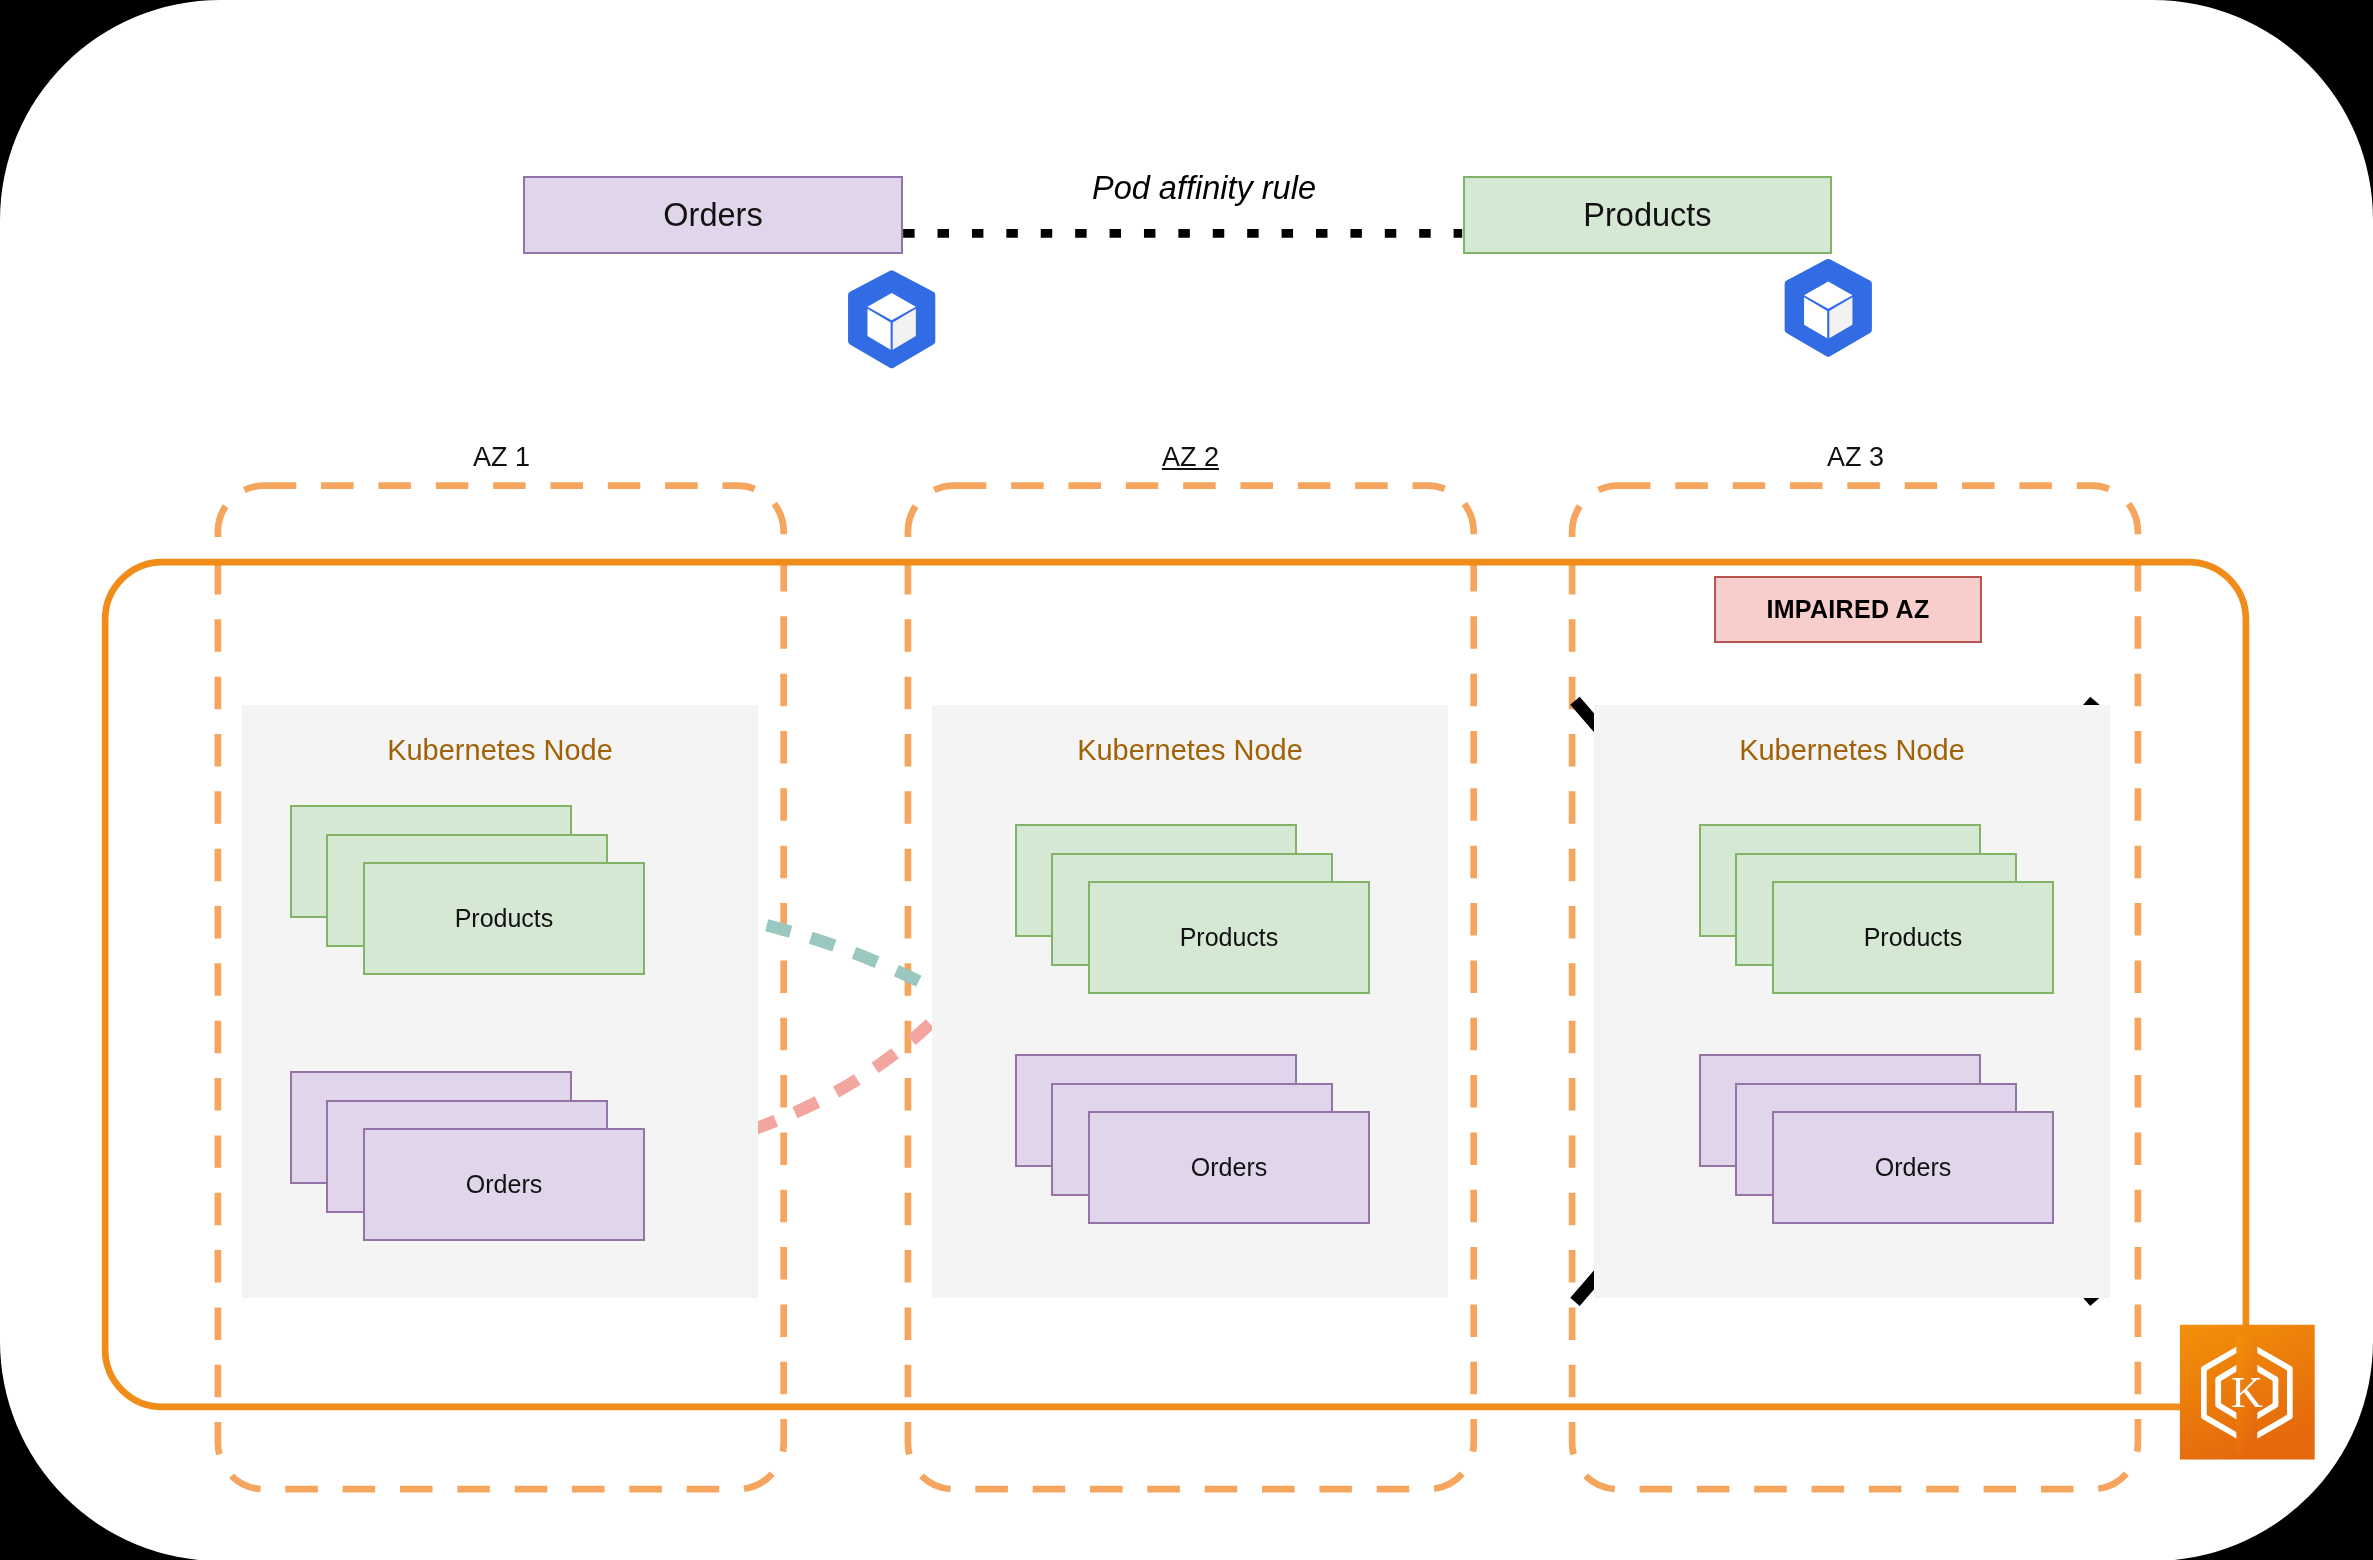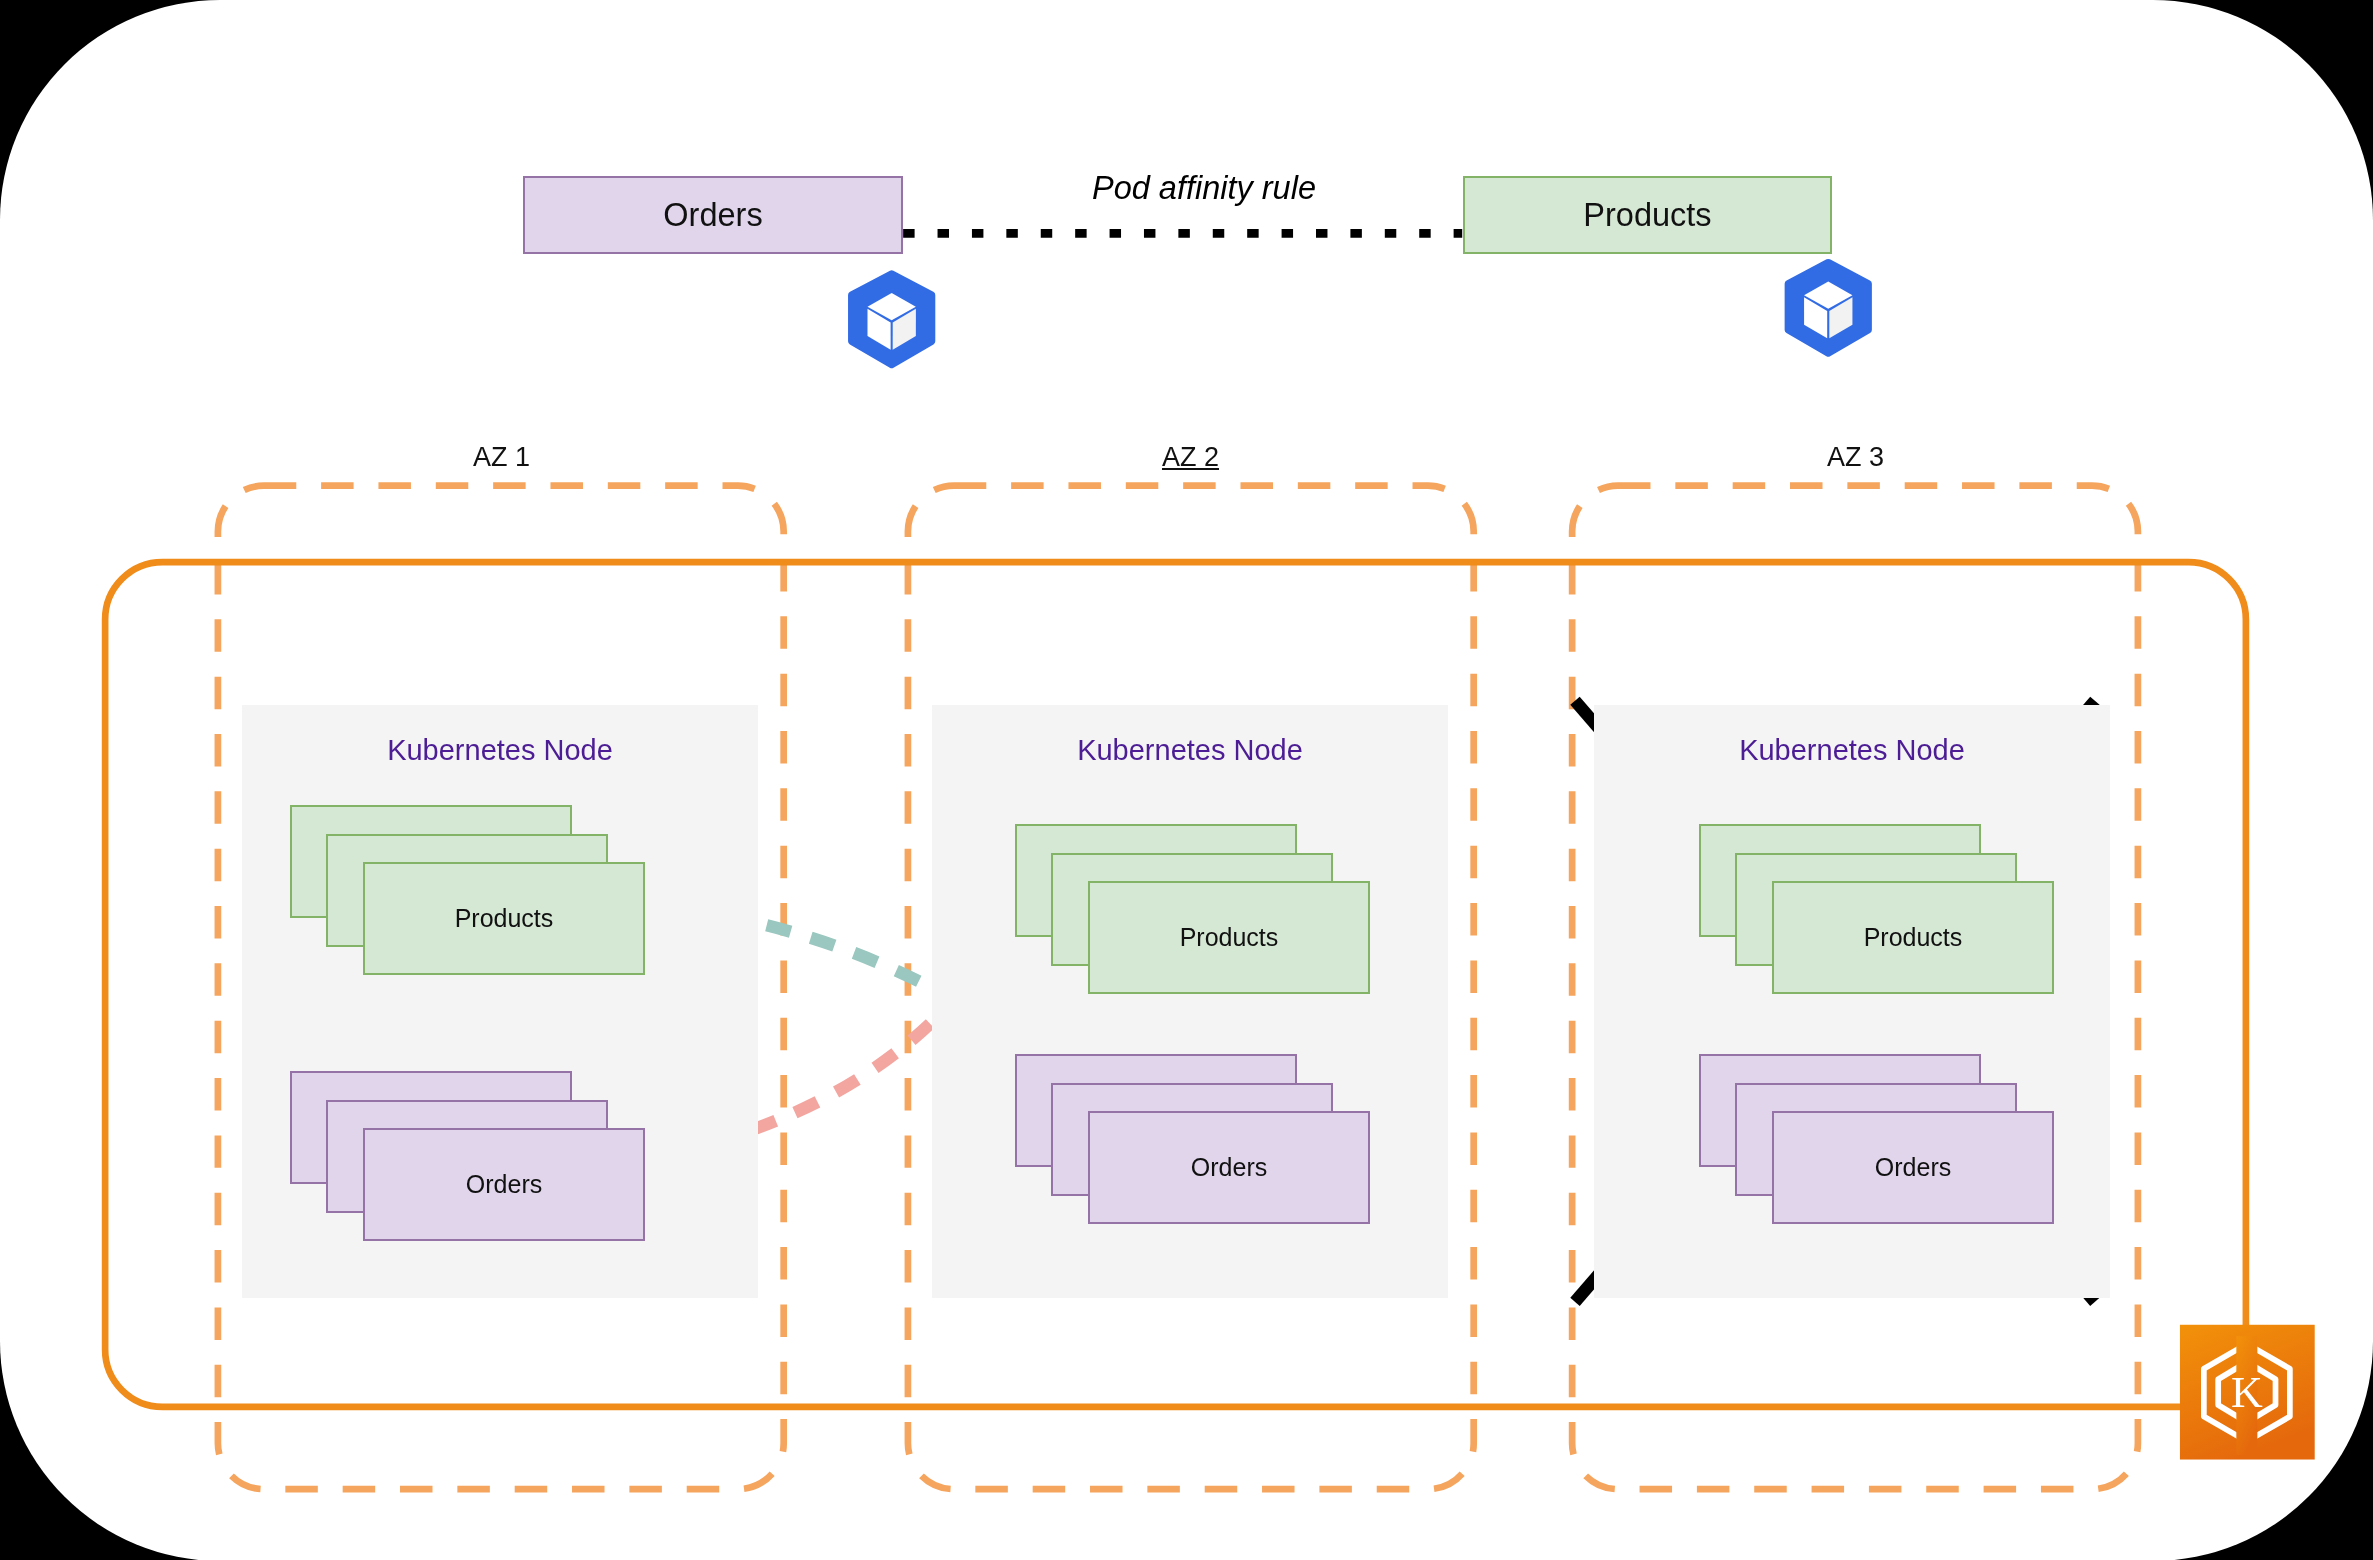--- a/index.html
+++ b/index.html
@@ -21,21 +21,21 @@
 
   .affinity-label{position:absolute;left:1051px;top:170px;width:306px;text-align:center;
                   font-size:32.5px;font-style:italic;color:#000;}
 
   
   .az-title{position:absolute;font-size:27px;color:#111;text-align:center;width:229px;}
 
   
   .node-box{position:absolute;background:#f4f4f4;}
   .node-title{position:absolute;width:100%;text-align:center;top:29px;
-              font-size:29px;color:#4c1d95;}
+              font-size:29px;color:#a16207;}
 
   
   .pod-stack{position:absolute;width:354px;height:170px;}
   .pod-card{position:absolute;box-sizing:border-box;width:282px;height:113px;
             border-width:2.9px;border-style:solid;}
   .pod-card.c1{left:0;top:0;}
   .pod-card.c2{left:36px;top:29px;}
   .pod-card.c3{left:73px;top:57px;}
   .pod-green{background:#d5e8d4;border-color:#82b366;}
   .pod-purple{background:#e1d5ec;border-color:#9673a6;}
@@ -147,20 +147,21 @@
   <div class="affinity-label">Pod affinity rule</div>
 
   <div class="svc-box svc-products">
     <span>Products</span>
   </div>
 
   <div class="az-title" style="left:387px;top:442px;text-align:center;">AZ 1</div>
   <div class="az-title" style="left:1076px;top:442px;text-decoration:underline;">AZ 2</div>
   <div class="az-title" style="left:1741px;top:442px;text-align:center;">AZ 3</div>
 
+  <div class="impaired">IMPAIRED AZ</div>
 
   <div class="node-box" style="left:242px;top:705px;width:516px;height:593px;">
     <div class="node-title">Kubernetes Node</div>
 
     <div class="pod-stack" style="left:48px;top:100px;">
       <div class="pod-card pod-green c1"></div>
       <div class="pod-card pod-green c2"></div>
       <div class="pod-card pod-green c3"></div>
       <div class="pod-label">Products</div>
     </div>

